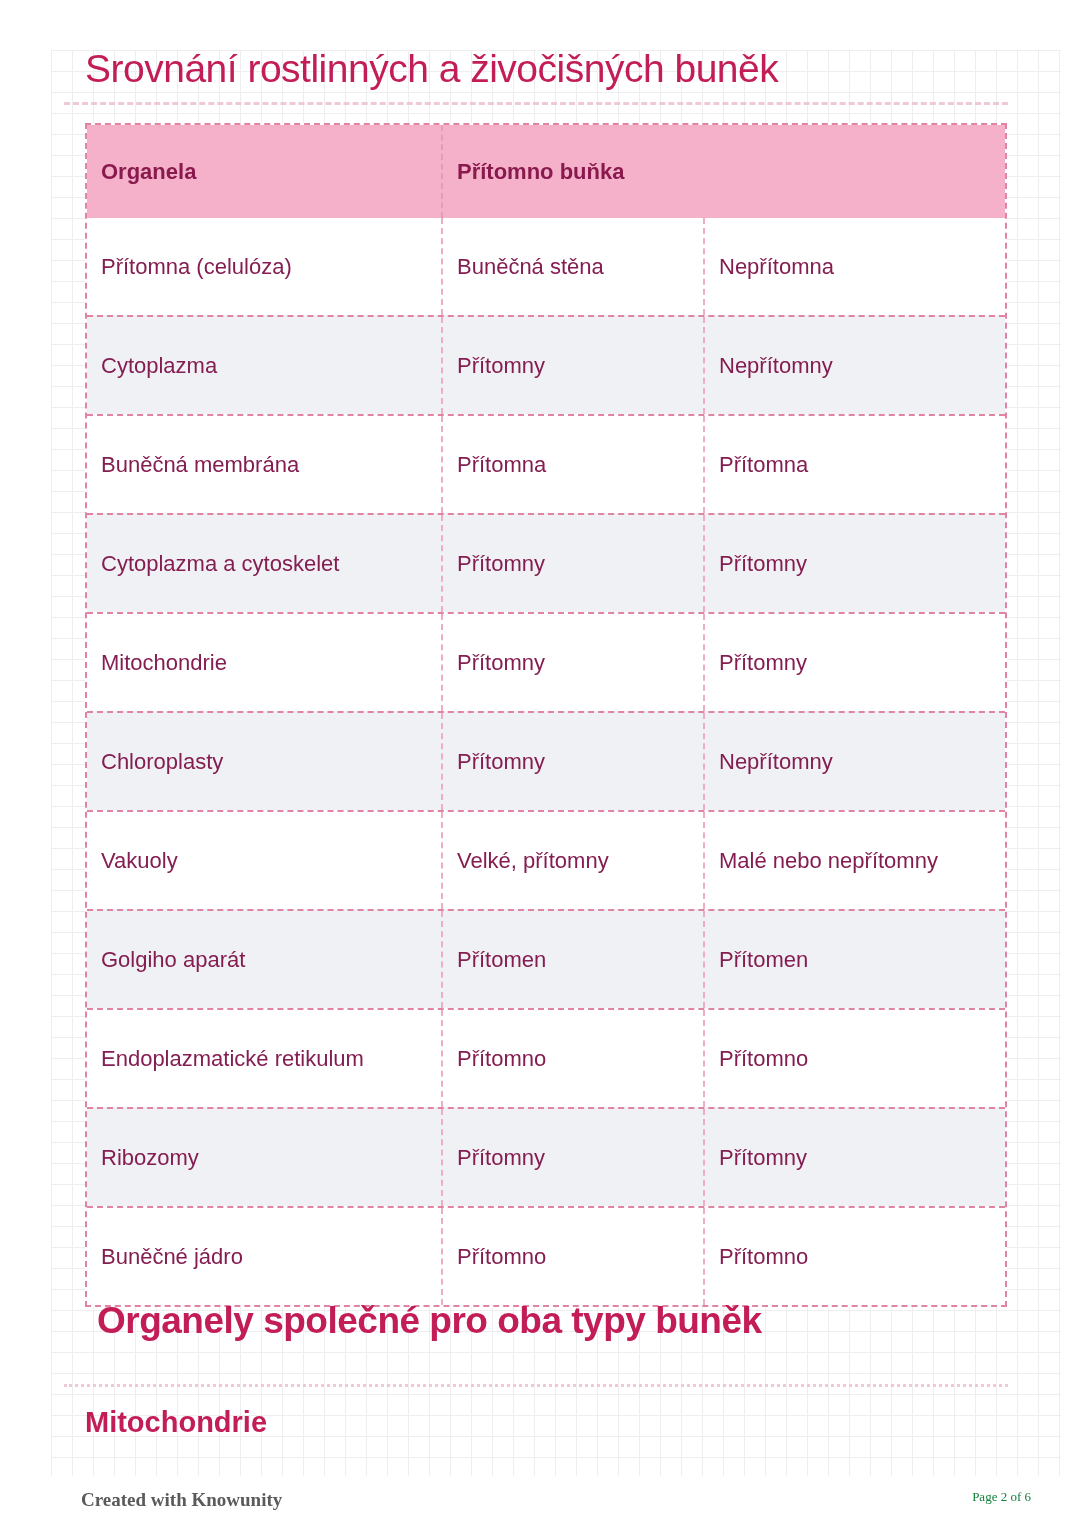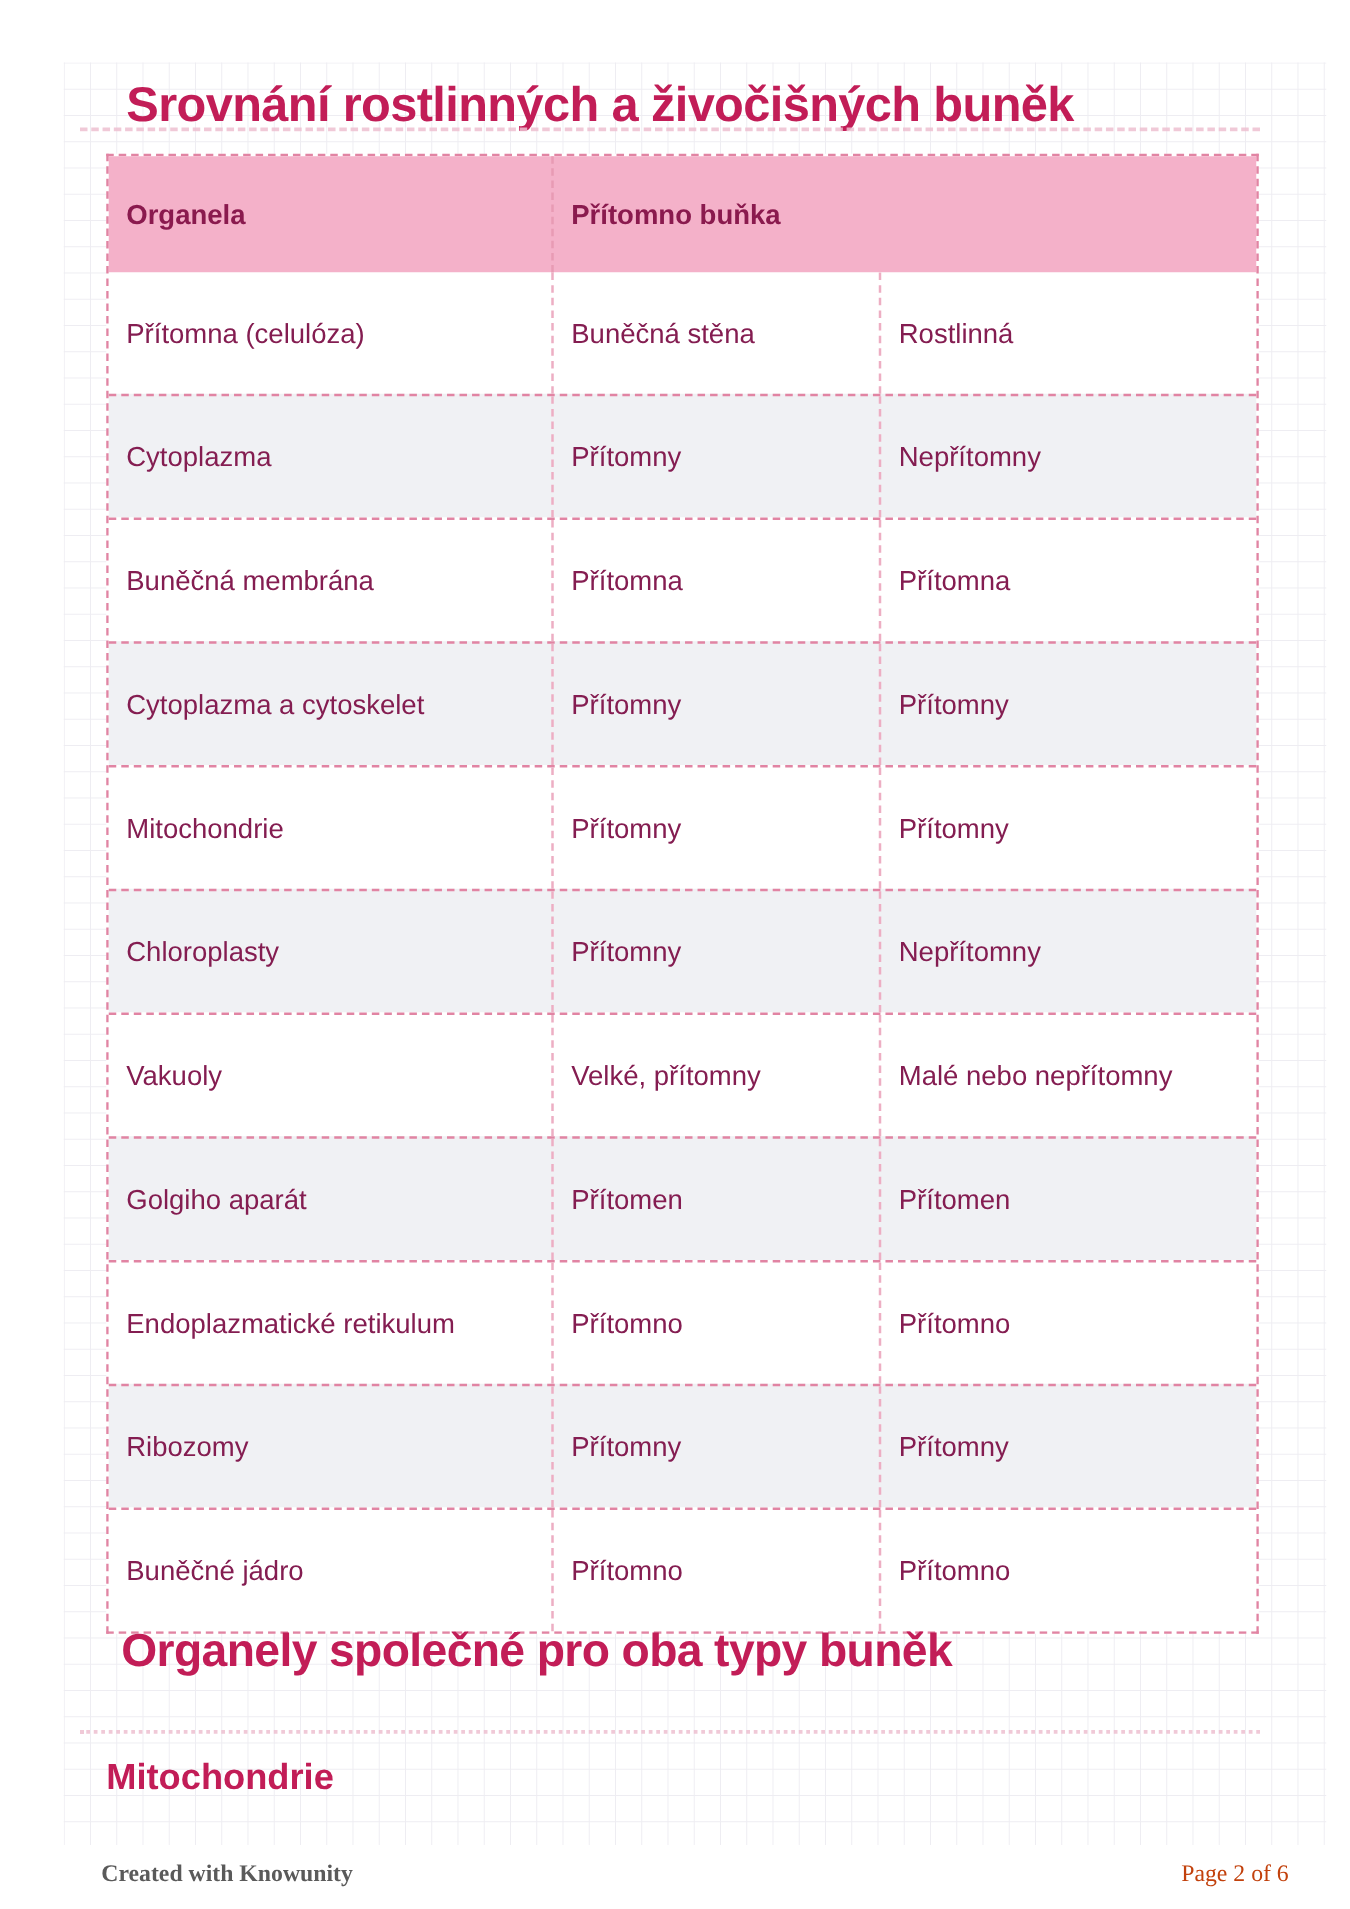--- a/index.html
+++ b/index.html
@@ -24,24 +24,24 @@
     height: 1426px;
     background-image:
       linear-gradient(to right, var(--grid-line) 1px, transparent 1px),
       linear-gradient(to bottom, var(--grid-line) 1px, transparent 1px);
     background-size: 21px 21px;
   }
   .page-title {
     position: absolute;
     left: 85px;
     top: 46px;
-    margin: 16px;
+    margin: 0;
     font-size: 39px;
     line-height: 1.2;
-    font-weight: 700;
+    font-weight: 400;
     letter-spacing: -0.5px;
     color: var(--accent);
     white-space: nowrap;
   }
   .dashed-rule {
     position: absolute;
     left: 64px;
     width: 944px;
     height: 0;
     border-top: 3px dashed var(--rule-color);
@@ -117,23 +117,23 @@
     font-size: 19px;
     font-weight: 700;
     color: #5a5a5a;
     margin-left: 30px;
   }
   .footer-right {
     position: absolute;
     right: 49px;
     top: 1489px;
     font-family: "Liberation Serif", "DejaVu Serif", serif;
-    font-size: 19px;
+    font-size: 13px;
     font-weight: 400;
-    color: #c2410c;
+    color: #15803d;
   }
 </style>
 </head>
 <body>
 
 <div class="canvas" style="--accent: #c21d57; --header-bg: #f4b1c9; --table-head-text: #8a1a4e; --table-text: #841d51; --row-alt-bg: #f0f1f4; --border-strong: #e184a3; --border-light: #edaec3; --header-divider: #e89bb4; --rule-color: #eec0d1; --grid-line: #eeedf2;">
 
   <div class="grid-bg"></div>
 
   <h1 class="page-title">Srovnání rostlinných a živočišných buněk</h1>
@@ -142,21 +142,21 @@
 
   <div class="cmp-table">
     <div class="trow head">
       <div class="tcell">Organela</div>
       <div class="tcell">Přítomno buňka</div>
     </div>
     <div>
         <div class="trow">
           <div class="tcell">Přítomna (celulóza)</div>
           <div class="tcell">Buněčná stěna</div>
-          <div class="tcell">Rostlinná</div>
+          <div class="tcell">Nepřítomna</div>
         </div>
         <div class="trow alt">
           <div class="tcell">Cytoplazma</div>
           <div class="tcell">Přítomny</div>
           <div class="tcell">Nepřítomny</div>
         </div>
         <div class="trow">
           <div class="tcell">Buněčná membrána</div>
           <div class="tcell">Přítomna</div>
           <div class="tcell">Přítomna</div>

